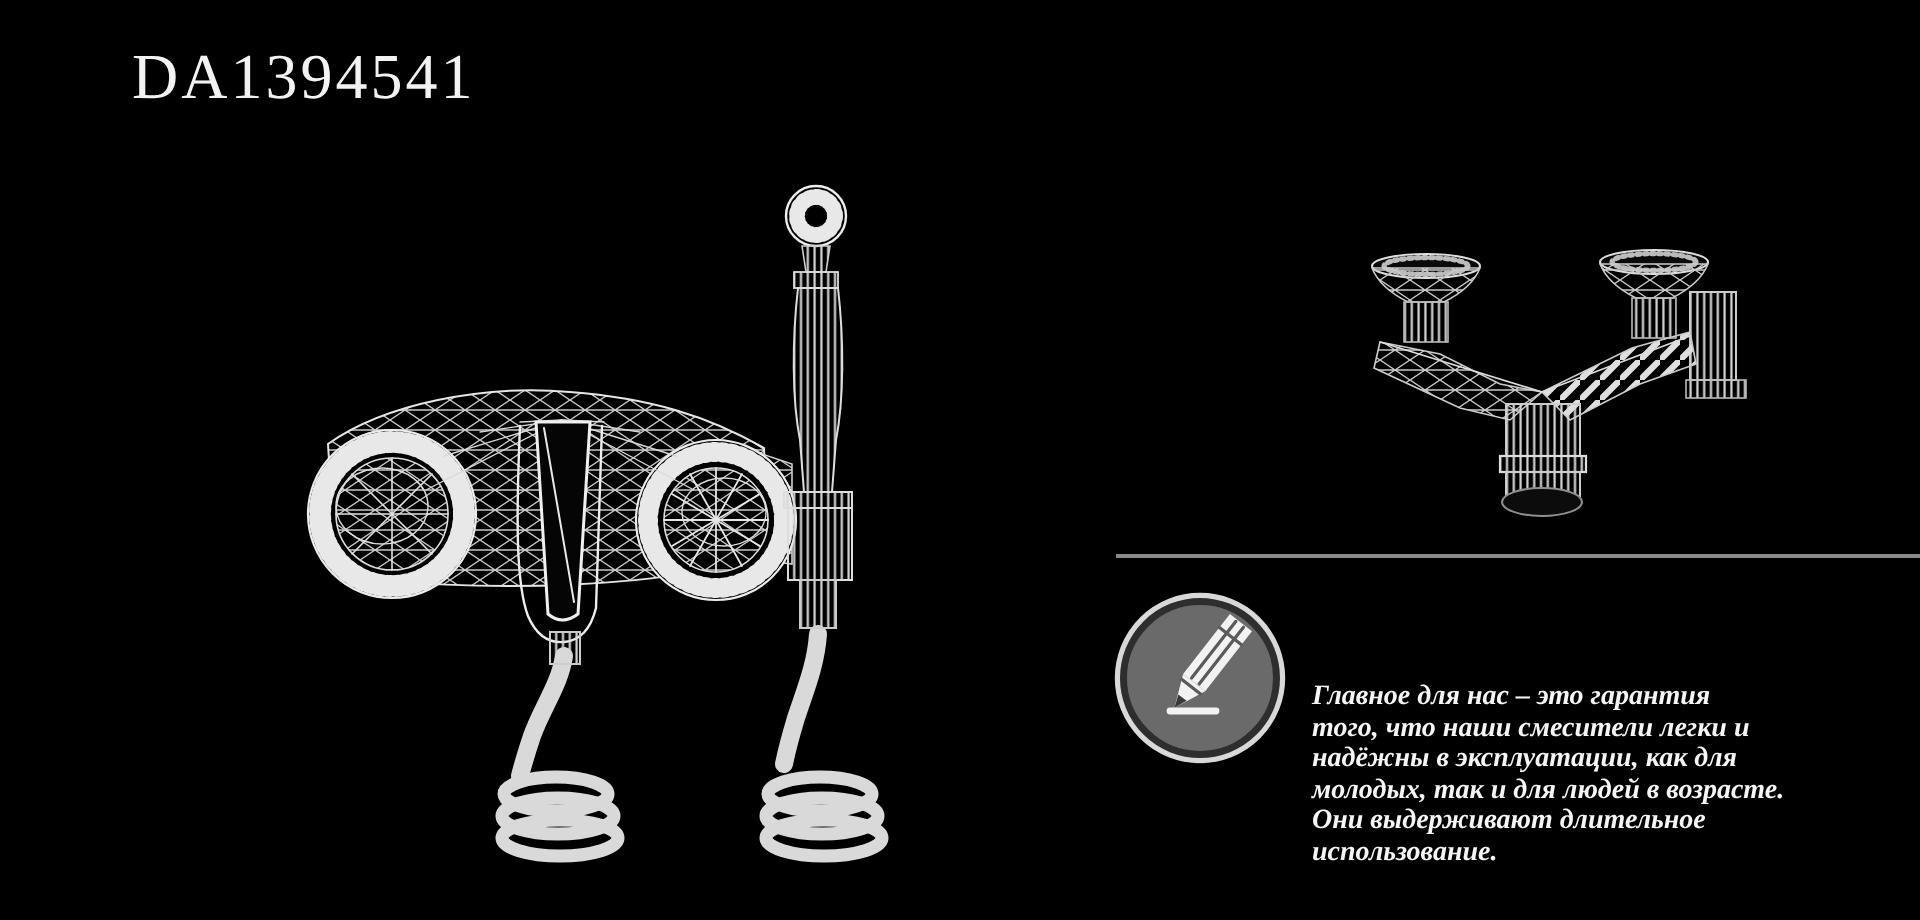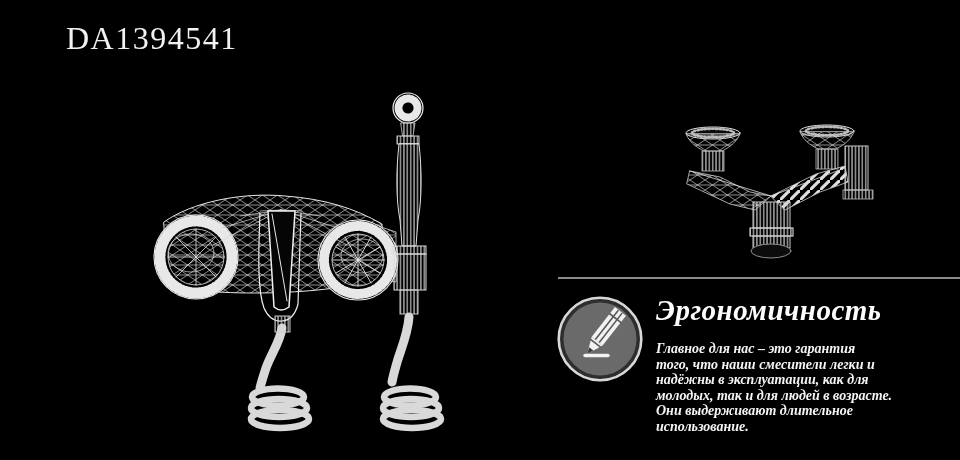--- a/index.html
+++ b/index.html
@@ -190,21 +190,20 @@
       <g stroke="#5a5a5a" stroke-width="1.6" fill="none">
         <line x1="-2.4" y1="-29" x2="-2.4" y2="7"></line>
         <line x1="2.4" y1="-29" x2="2.4" y2="7"></line>
         <line x1="-7" y1="-21.5" x2="7" y2="-21.5"></line>
         <line x1="-6" y1="10.5" x2="6" y2="10.5"></line>
       </g>
     </g>
     <line x1="30" y1="61.5" x2="53" y2="61.5" stroke="#f2f2f2" stroke-width="3.4" stroke-linecap="round"></line>
   </svg>
 
-  <div class="feature-title">Эргономичность</div>
   <div class="feature-body">
     <div>Главное для нас – это гарантия</div>
     <div>того, что наши смесители легки и</div>
     <div>надёжны в эксплуатации, как для</div>
     <div>молодых, так и для людей в возрасте.</div>
     <div>Они выдерживают длительное</div>
     <div>использование.</div>
   </div>
 
 </div>

